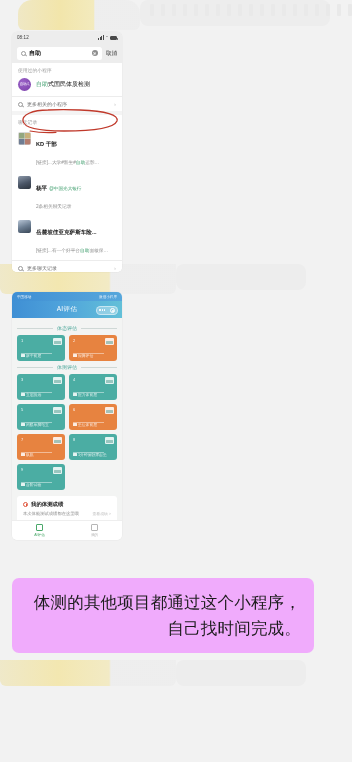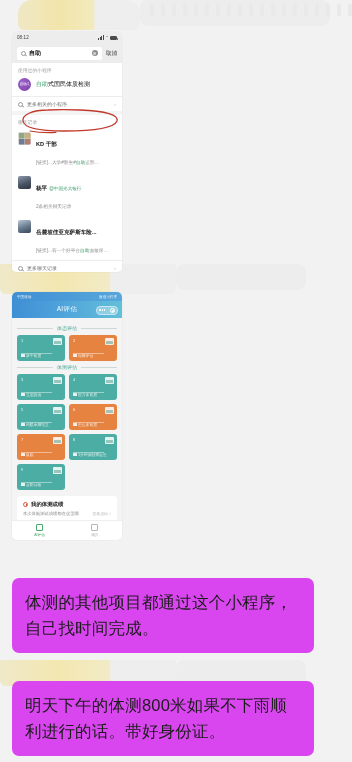--- a/index.html
+++ b/index.html
@@ -181,25 +181,26 @@
   .mp-tabbar { background:#fff;display:flex;border-top:.5px solid #eee;padding:3px 0 4px; }
   .mp-tab { flex:1;display:flex;flex-direction:column;align-items:center;gap:1.5px; }
   .mp-tab .ic { width:7px;height:7px;border:1px solid #4aa86a;border-radius:1px;display:block; }
   .mp-tab.off .ic { border-color:#b6b6b6; }
   .mp-tab .lb { font-size:3.6px;color:#4aa86a; }
   .mp-tab.off .lb { color:#b0b0b0; }
 
   
   .bubble {
     position:absolute; left:12px; z-index:5;
-    background:#d946ef; border-radius:7px;
+    background:#f0abfc; border-radius:7px;
     padding:12px 13px;
     width:302px;
     font-size:16.5px; line-height:1.55; color:#1c1c1c;
     letter-spacing:.2px;
+    text-align:right;
   }
   .bub1 { top:578px; }
   .bub2 { top:681px; }
 </style>
 </head>
 <body>
 
 <div class="chat-root">
 
   <div class="grey-peek g1"></div>
@@ -450,15 +451,14 @@
       </span>
       <span class="mp-tab off">
         <span class="ic"></span>
         <span class="lb">我的</span>
       </span>
     </div>
 
   </div>
 
   <div class="bubble bub1">体测的其他项目都通过这个小程序，自己找时间完成。</div>
-  <div class="bubble bub2">明天下午的体测800米如果不下雨顺利进行的话。带好身份证。</div>
 
 </div>
 
 </body></html>

